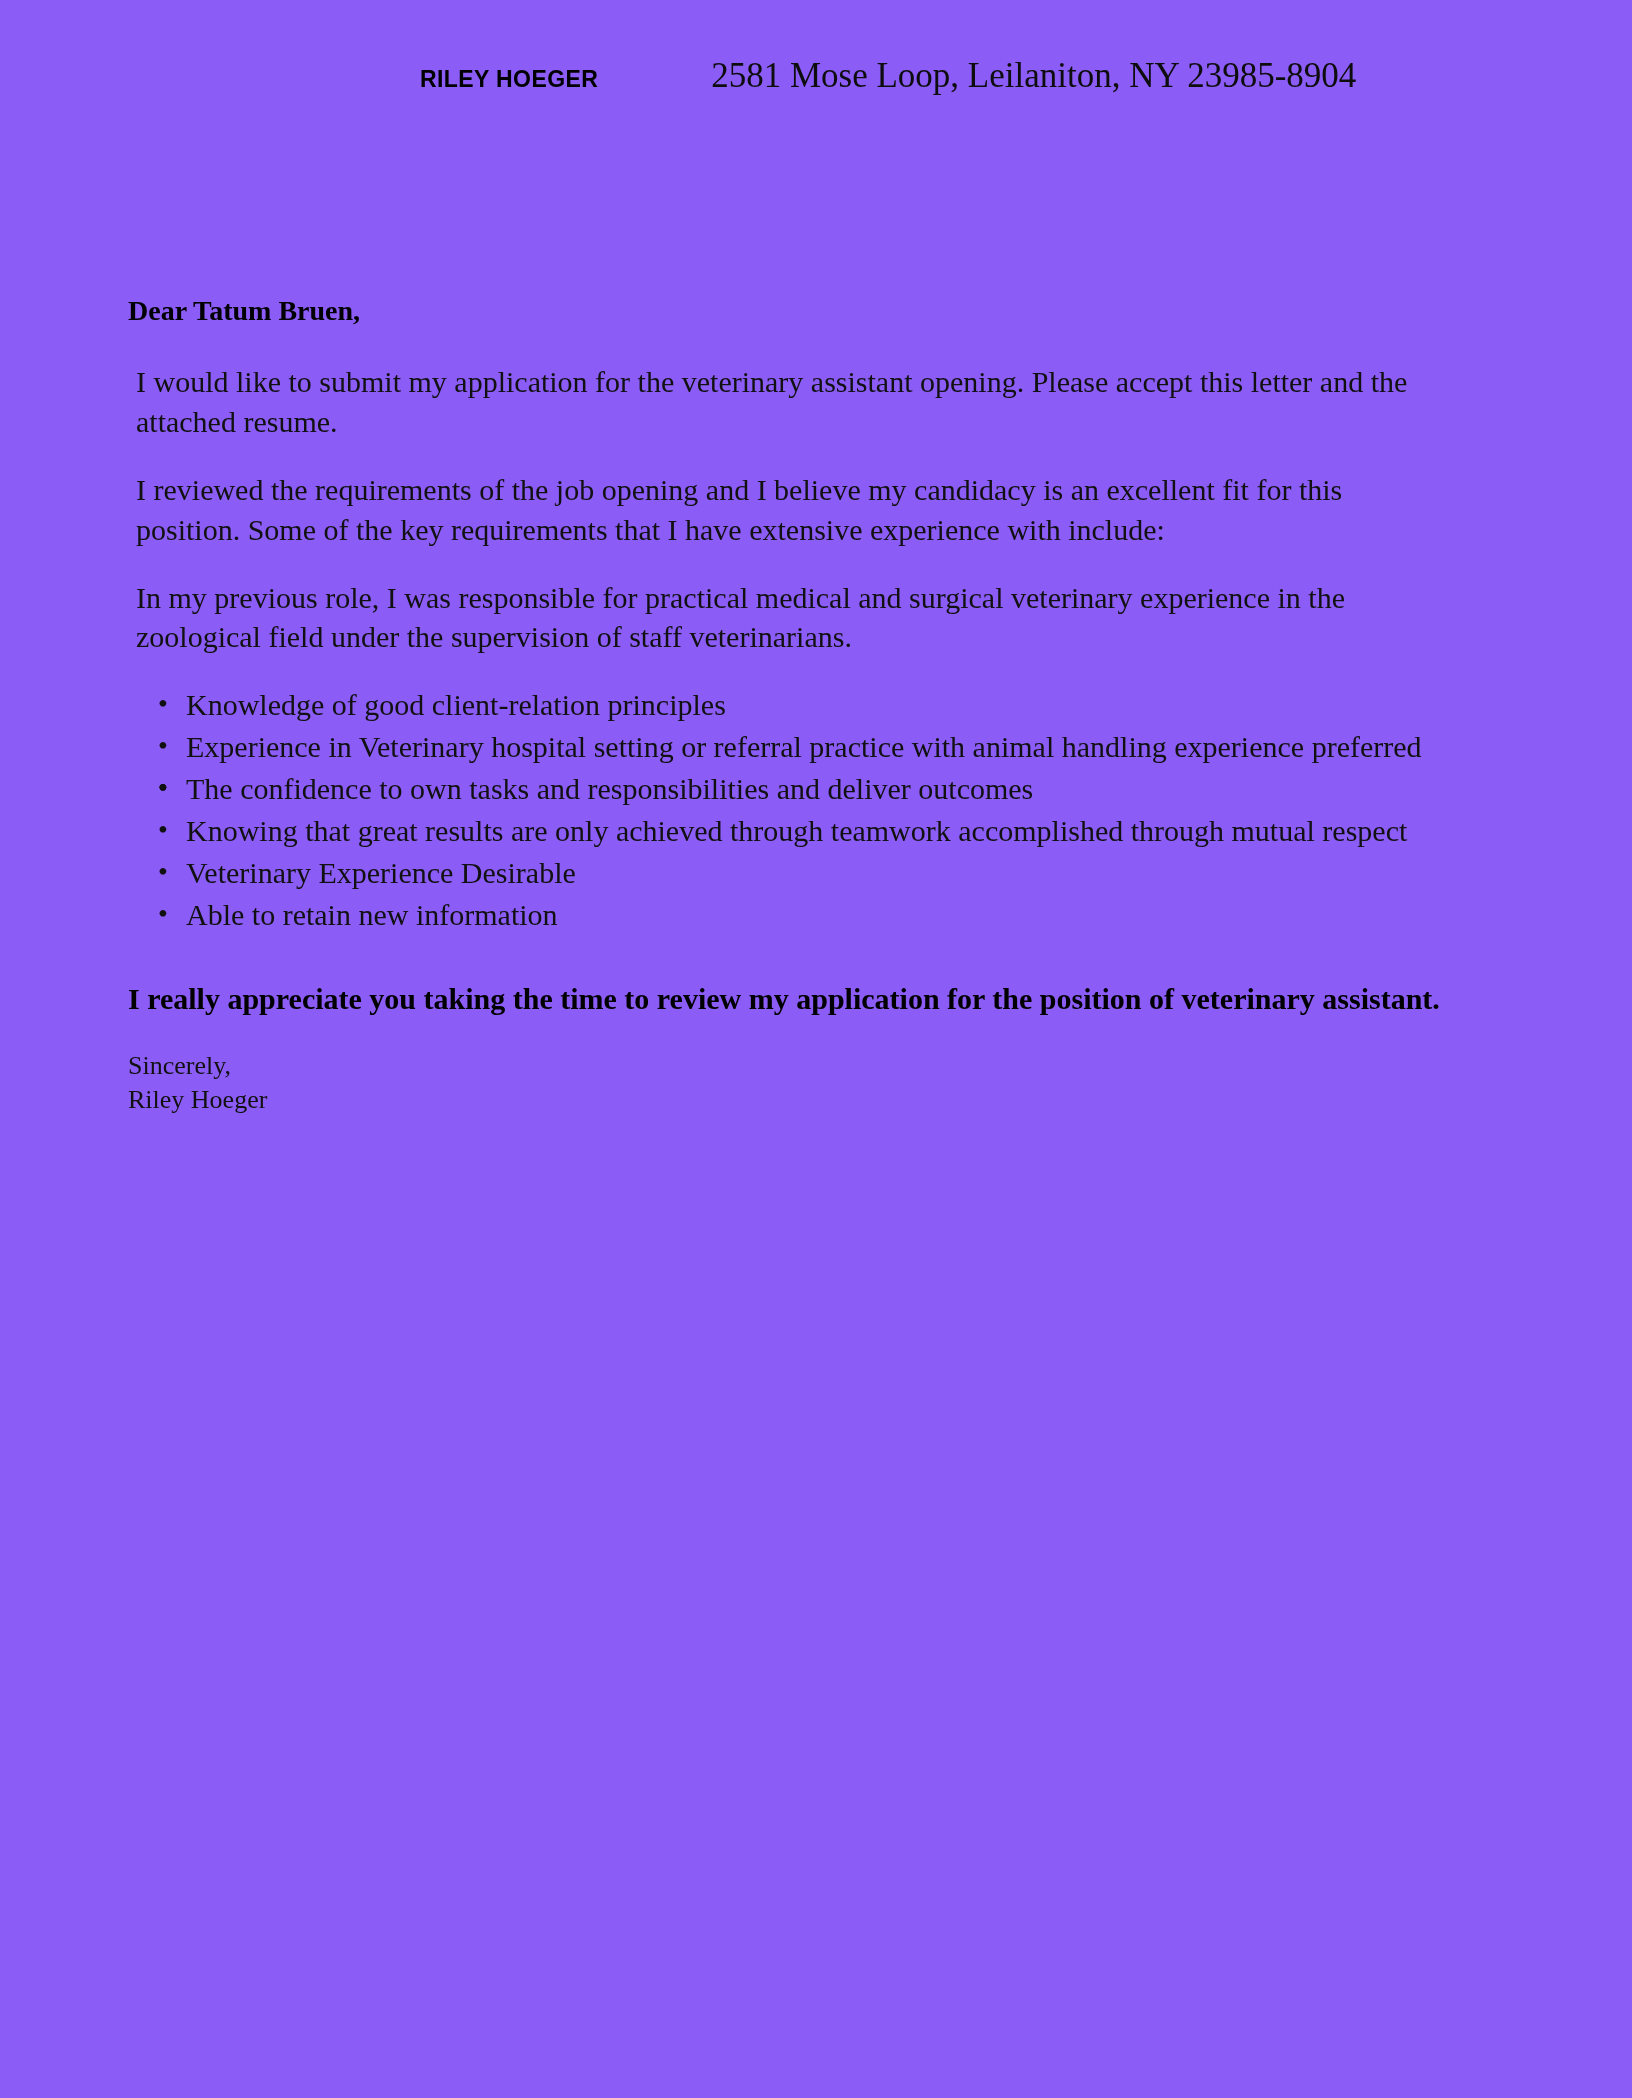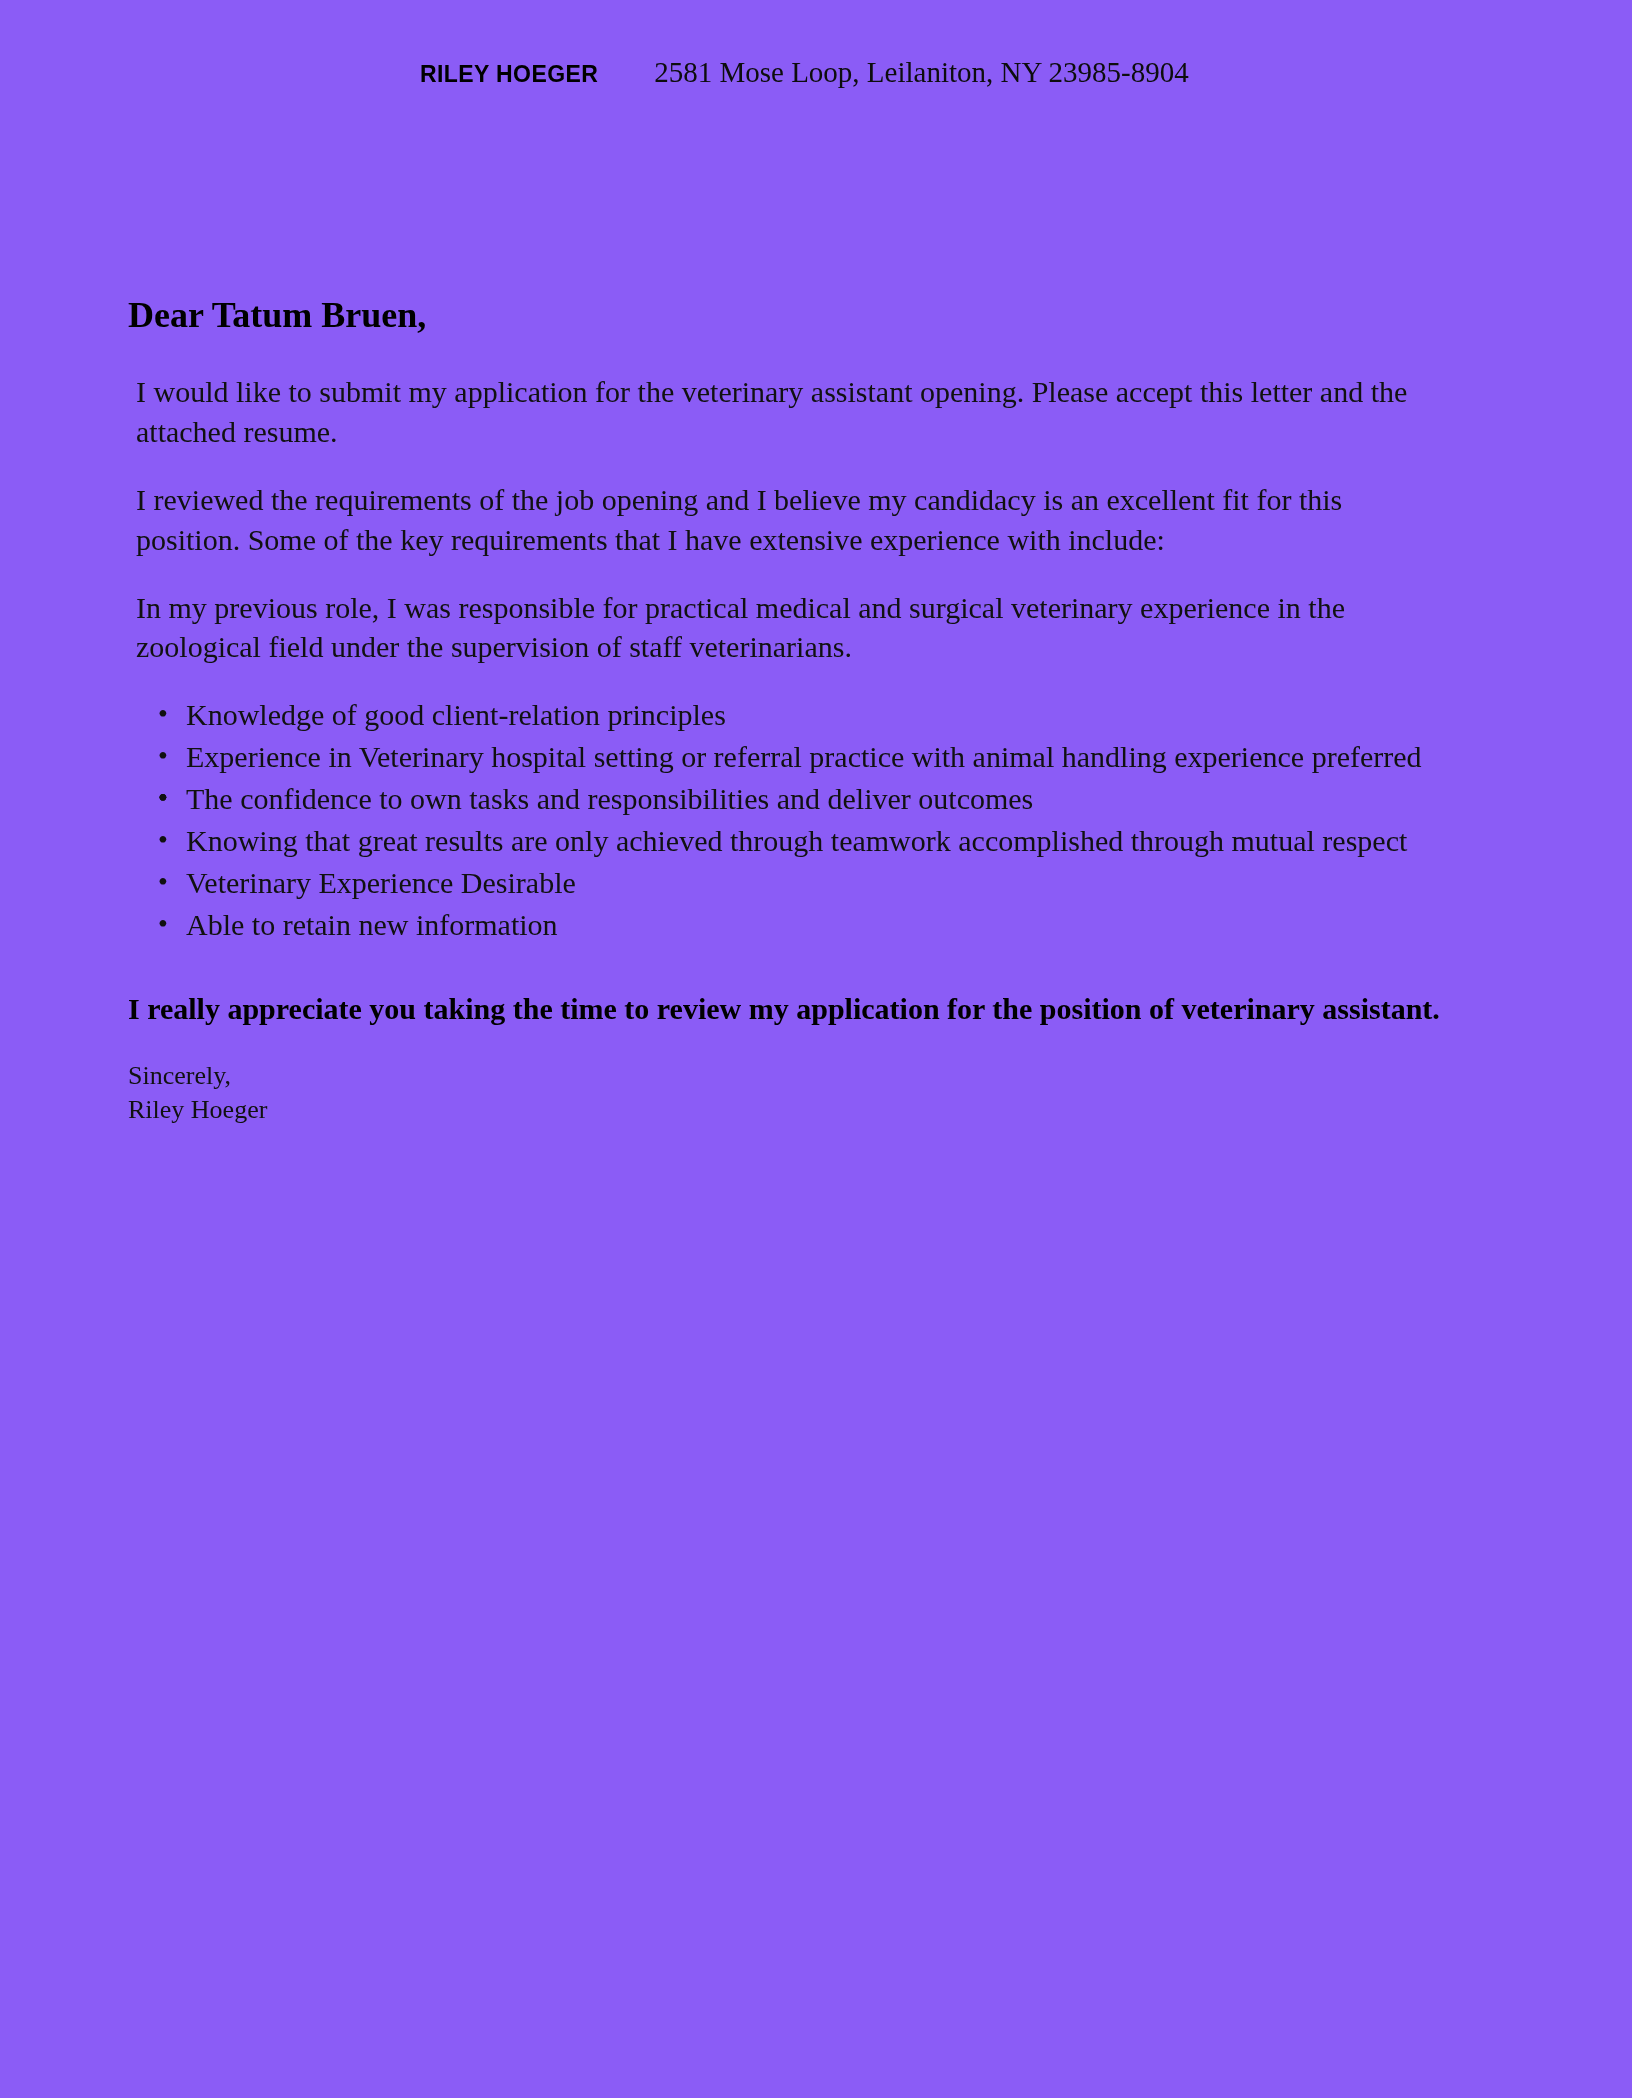--- a/index.html
+++ b/index.html
@@ -32,38 +32,38 @@
   .letterhead-name {
     font-family: "Liberation Sans", sans-serif;
     font-weight: bold;
     font-size: 23px;
     letter-spacing: 0.4px;
     color: #000000;
     white-space: nowrap;
   }
   .letterhead-address {
     font-family: "Liberation Serif", serif;
-    font-size: 29px;
+    font-size: 35px;
     color: #0d0d0d;
-    margin-left: 56px;
+    margin-left: 113px;
     white-space: nowrap;
   }
 
   
   .letter-body {
     position: absolute;
     top: 293px;
     left: 128px;
     width: 1325px;
   }
 
   .salutation {
     font-family: "Liberation Serif", serif;
     font-weight: bold;
-    font-size: 36px;
+    font-size: 28px;
     color: #000000;
     margin: 0 0 34px 0;
     line-height: 1.25;
   }
 
   .para {
     font-family: "Liberation Serif", serif;
     font-size: 30px;
     line-height: 1.33;
     color: #111111;

